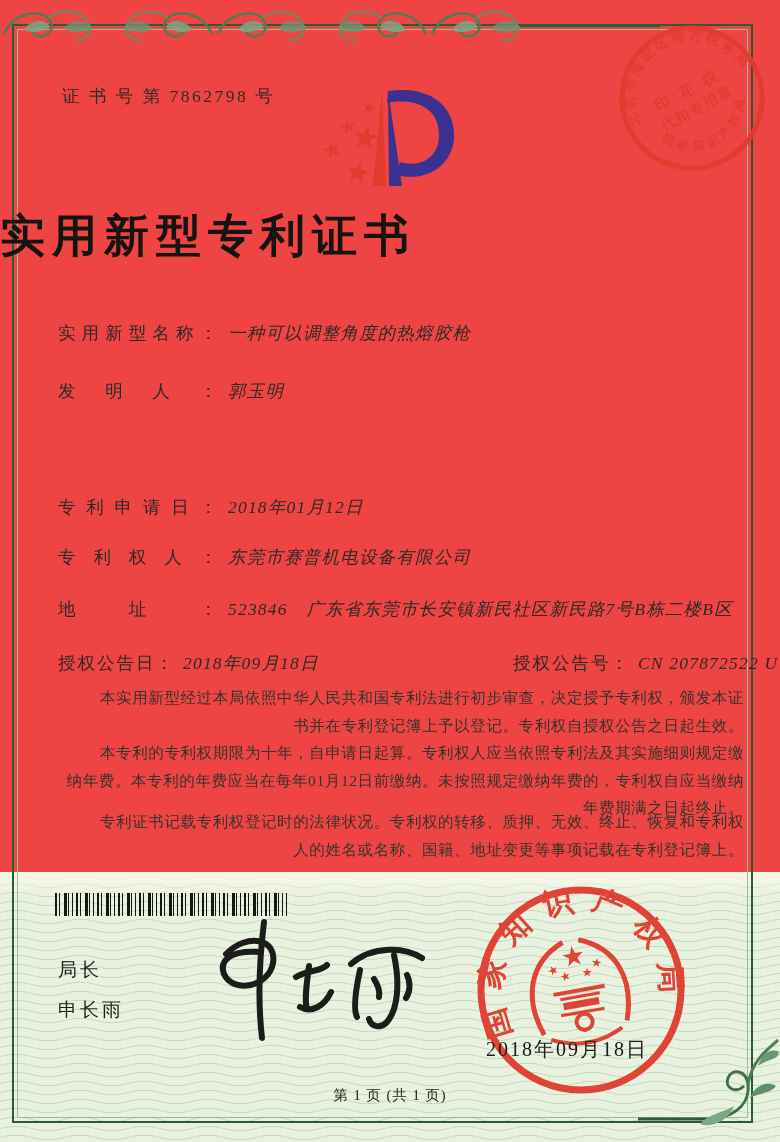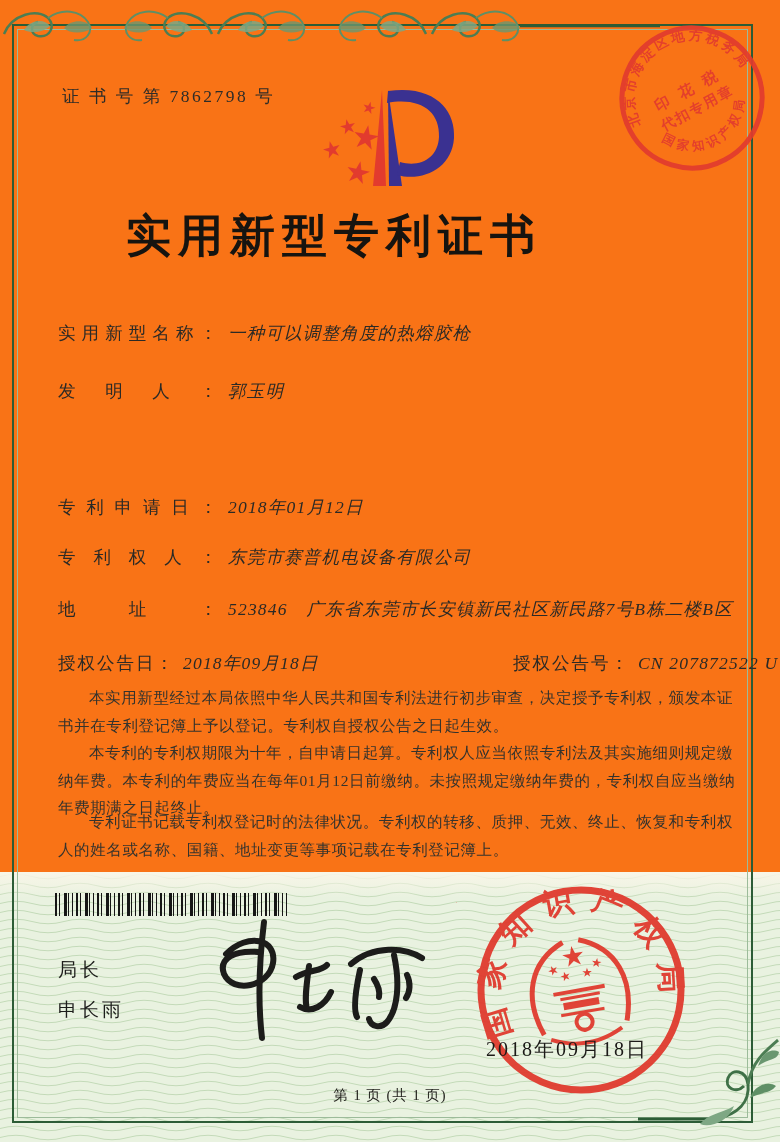--- a/index.html
+++ b/index.html
@@ -1,55 +1,55 @@
 <!DOCTYPE html>
 <html><head>
 <meta charset="utf-8">
 <style>
   html,body{margin:0;padding:0;background:#888;}
   .page{
     position:relative;width:780px;height:1142px;margin:0 auto;
-    background:#f97316;overflow:hidden;
+    background:#ef4444;overflow:hidden;
     font-family:"Liberation Serif","DejaVu Serif",serif;
     color:#2b2a26;
   }
   
   .band{position:absolute;left:0;top:872px;width:780px;height:270px;z-index:0;}
   .band-fade{position:absolute;left:0;top:872px;width:780px;height:26px;z-index:0;
     background:linear-gradient(#f9f6e8,rgba(249,246,232,0));}
   
   .frame{position:absolute;left:12px;top:24px;width:737px;height:1095px;
     border:2px solid #2c5c36;z-index:1;pointer-events:none;}
   .frame-inner{position:absolute;left:3px;top:3px;right:3px;bottom:3px;
     border:1px solid #9cbb9a;}
   .orn-top{position:absolute;left:0;top:0;z-index:2;}
   .orn-br{position:absolute;left:638px;top:1022px;z-index:2;}
   
   .cert-no{position:absolute;left:62px;top:84px;font-size:17.5px;letter-spacing:2.5px;
     color:#2e2c28;z-index:3;}
   .logo{position:absolute;left:303px;top:82px;z-index:3;}
-  .title{position:absolute;left:0;top:206px;width:668px;text-align:center;
+  .title{position:absolute;left:0;top:206px;width:668px;
     font-size:45px;font-weight:600;letter-spacing:7px;color:#161410;z-index:3;}
   
   .tax-stamp{position:absolute;left:616px;top:22px;width:152px;height:152px;
     transform:rotate(-28deg);opacity:.92;z-index:4;}
   
   .frow{position:absolute;left:58px;width:684px;display:flex;align-items:flex-start;
     font-size:17.5px;letter-spacing:1px;z-index:3;line-height:27px;}
   .flabel{flex:0 0 160px;text-align:justify;text-align-last:justify;}
   .fvalue{flex:1;margin-left:10px;letter-spacing:1.2px;font-style:italic;}
   .r0{top:320px}.r1{top:378px}.r2{top:434px}.r3{top:494px}.r4{top:544px}.r5{top:596px}
   .rgrant{top:650px;}
   .grant-right{position:absolute;left:455px;top:0;display:flex;white-space:nowrap;}
   .grant-left{display:flex;white-space:nowrap;position:relative;width:100%;}
   .grant-left .flabel,.grant-right .flabel{flex:0 0 auto;text-align:right;text-align-last:auto;letter-spacing:2px;}
   .grant-left .fvalue,.grant-right .fvalue{margin-left:8px;}
   
   .para{position:absolute;left:58px;width:686px;font-size:15.5px;line-height:27.5px;
-    letter-spacing:.6px;color:#35332d;text-indent:2em;z-index:3;}
+    letter-spacing:.6px;color:#35332d;text-indent:2em;z-index:3;text-align:right;}
   .p1{top:684px}.p2{top:739px}.p3{top:808px}
   
   .barcode{position:absolute;left:55px;top:893px;width:232px;height:23px;z-index:4;
     background:repeating-linear-gradient(90deg,
       #161616 0 2px,transparent 2px 4px,#161616 4px 5px,transparent 5px 9px,
       #161616 9px 12px,transparent 12px 13px,#161616 13px 14px,transparent 14px 17px,
       #161616 17px 18px,transparent 18px 21px);}
   .officer{position:absolute;left:58px;top:950px;z-index:4;
     font-family:"Liberation Sans","DejaVu Sans",sans-serif;
     font-size:19px;letter-spacing:3px;color:#1c1c1a;line-height:40px;}

